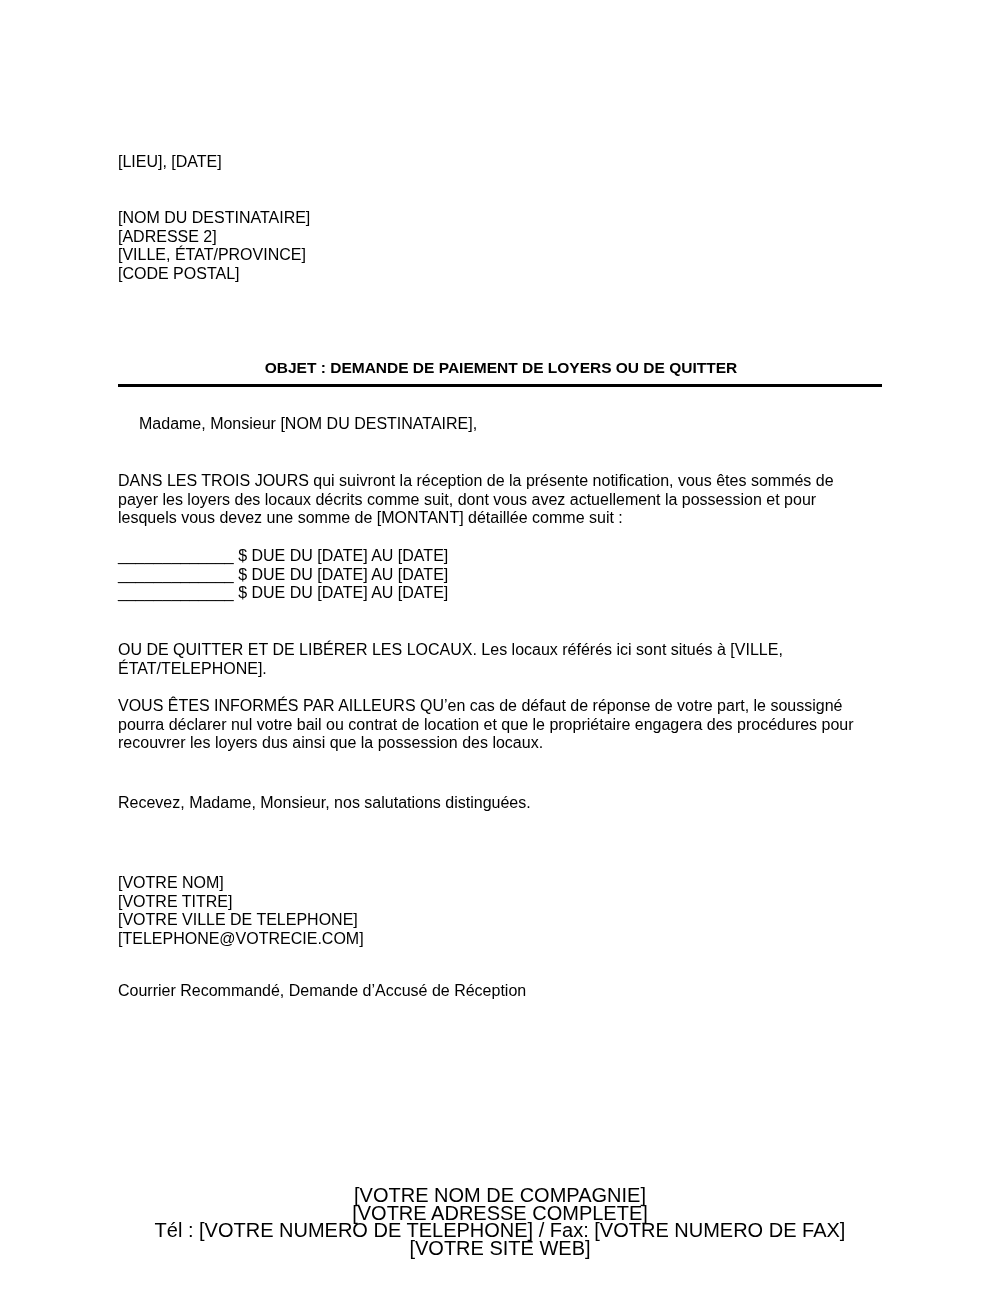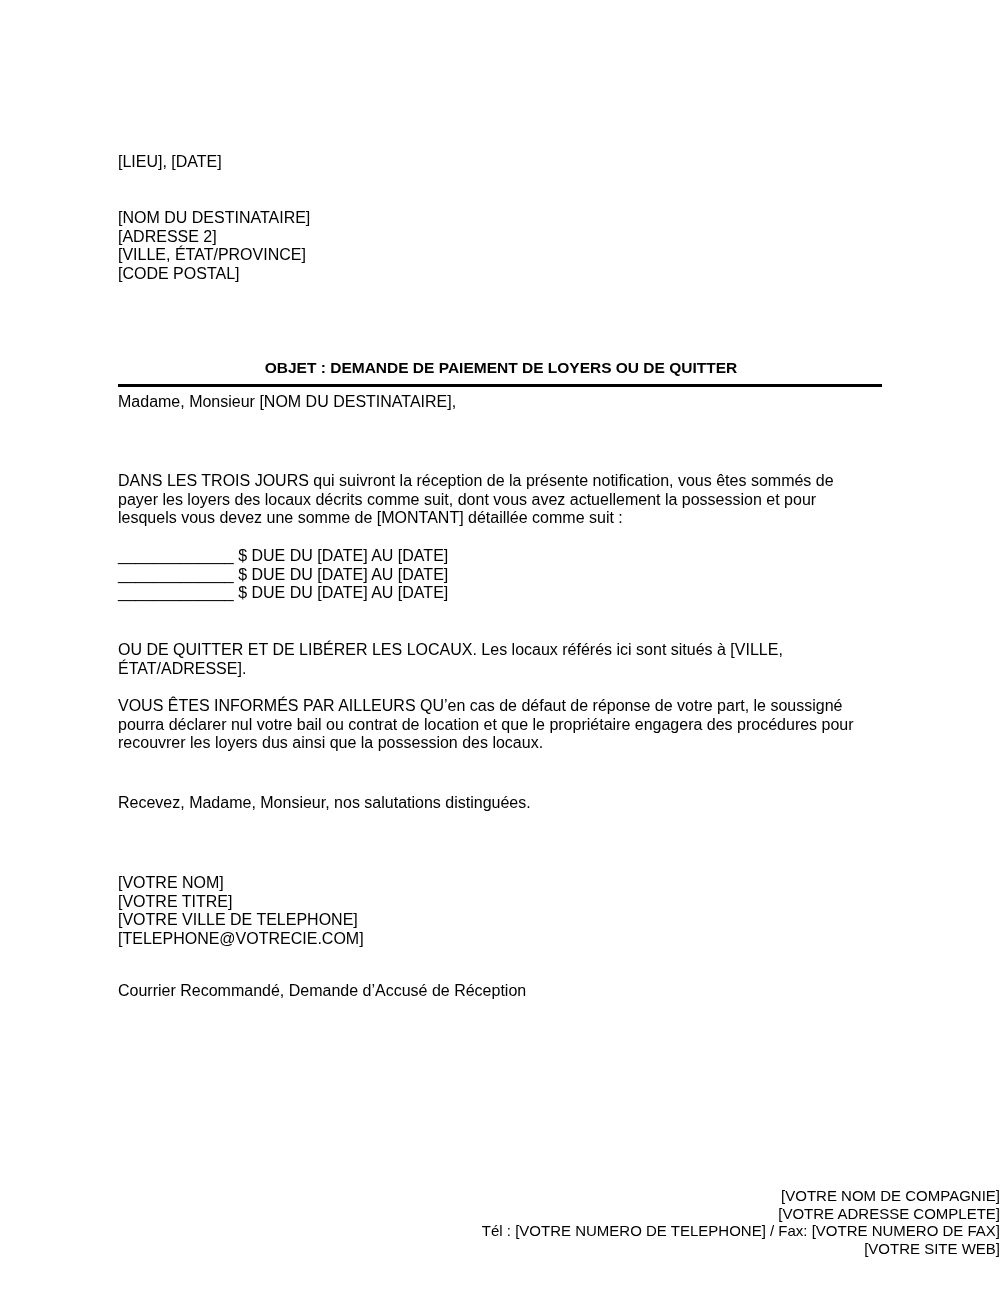--- a/index.html
+++ b/index.html
@@ -39,22 +39,22 @@
       top: 384px;
       width: 764px;
       height: 3px;
       background: #000000;
     }
     .footer {
       position: absolute;
       left: 0;
       width: 1000px;
       top: 1187px;
-      text-align: right;
-      font-size: 15px;
+      text-align: center;
+      font-size: 20px;
       line-height: 17.6px;
     }
   </style>
 </head>
 <body>
 
 <div class="page">
 
   <div class="block" style="top:153px;">
     <span class="line">[LIEU], [DATE]</span>
@@ -65,39 +65,39 @@
     <span class="line">[ADRESSE 2]</span>
     <span class="line">[VILLE, ÉTAT/PROVINCE]</span>
     <span class="line">[CODE POSTAL]</span>
   </div>
 
   <div class="block subject" style="top:359px;text-align:center;">
     <span class="line">OBJET : DEMANDE DE PAIEMENT DE LOYERS OU DE QUITTER</span>
   </div>
   <div class="rule"></div>
 
-  <div class="block" style="top:393px;">
+  <div class="block" style="top:415px;margin-left:21px;">
     <span class="line">Madame, Monsieur [NOM DU DESTINATAIRE],</span>
   </div>
 
   <div class="block" style="top:472px;">
     <span class="line">DANS LES TROIS JOURS qui suivront la réception de la présente notification, vous êtes sommés de</span>
     <span class="line">payer les loyers des locaux décrits comme suit, dont vous avez actuellement la possession et pour</span>
     <span class="line">lesquels vous devez une somme de [MONTANT] détaillée comme suit :</span>
   </div>
 
   <div class="block" style="top:547px;">
     <span class="line"><span>_____________</span><span> $ DUE DU [DATE] AU [DATE]</span></span>
     <span class="line"><span>_____________</span><span> $ DUE DU [DATE] AU [DATE]</span></span>
     <span class="line"><span>_____________</span><span> $ DUE DU [DATE] AU [DATE]</span></span>
   </div>
 
   <div class="block" style="top:641px;">
     <span class="line">OU DE QUITTER ET DE LIBÉRER LES LOCAUX. Les locaux référés ici sont situés à [VILLE,</span>
-    <span class="line">ÉTAT/ADRESSE].</span>
+    <span class="line">ÉTAT/TELEPHONE].</span>
   </div>
 
   <div class="block" style="top:697px;">
     <span class="line">VOUS ÊTES INFORMÉS PAR AILLEURS QU’en cas de défaut de réponse de votre part, le soussigné</span>
     <span class="line">pourra déclarer nul votre bail ou contrat de location et que le propriétaire engagera des procédures pour</span>
     <span class="line">recouvrer les loyers dus ainsi que la possession des locaux.</span>
   </div>
 
   <div class="block" style="top:794px;">
     <span class="line">Recevez, Madame, Monsieur, nos salutations distinguées.</span>

